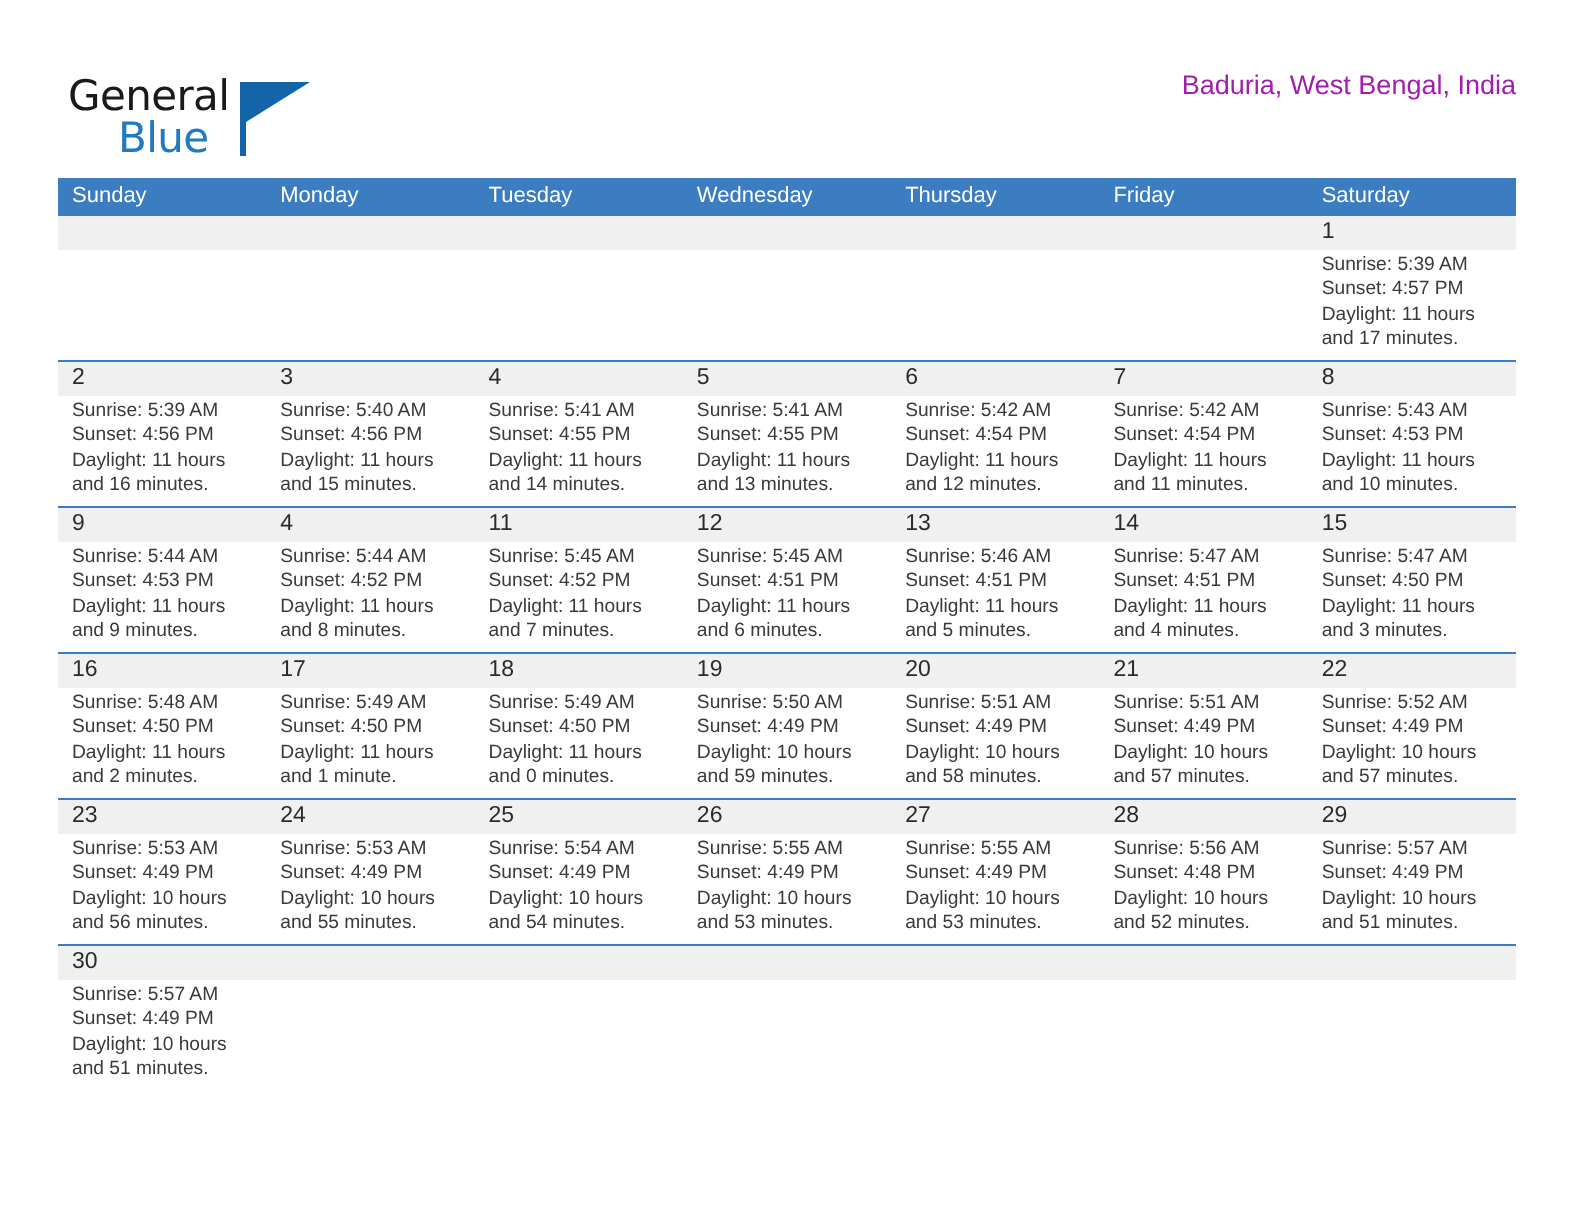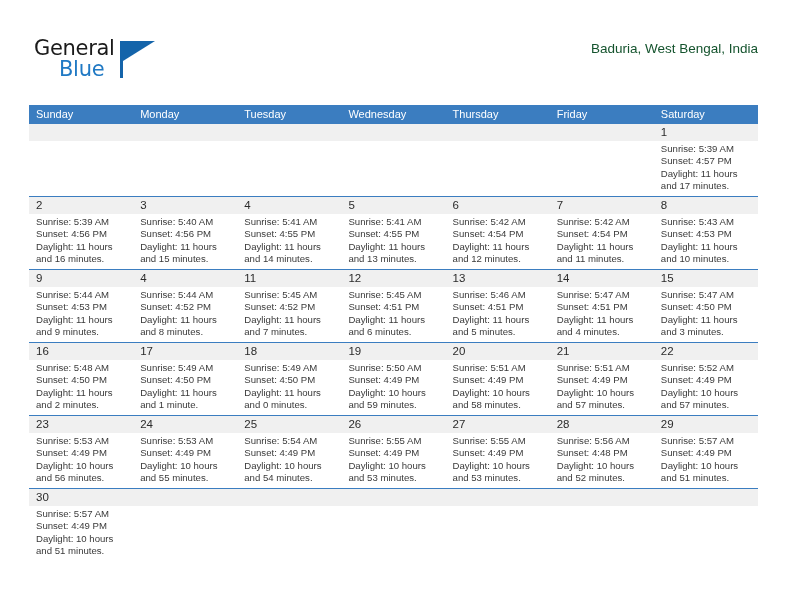--- a/index.html
+++ b/index.html
@@ -84,33 +84,33 @@
   }
   .cal-title {
     font-size: 25px;
     font-weight: 400;
     color: #1a1a1a;
     line-height: 1.15;
     white-space: nowrap;
     font-family: "Liberation Sans", sans-serif;
   }
   .cal-subtitle {
-    margin-top: 13px;
+    margin-top: 7px;
     font-size: 13.5px;
     font-weight: 400;
-    color: #14532d;
+    color: #a21caf;
     white-space: nowrap;
     font-family: "Liberation Sans", sans-serif;
   }
 
   
   .calendar {
     position: absolute;
     left: 29px;
-    top: 105px;
+    top: 89px;
     width: 729px;
   }
   .weekday-row {
     display: flex;
     background: #3b7dc0;
     height: 19px;
   }
   .weekday {
     flex: 1 1 0;
     color: #ffffff;

